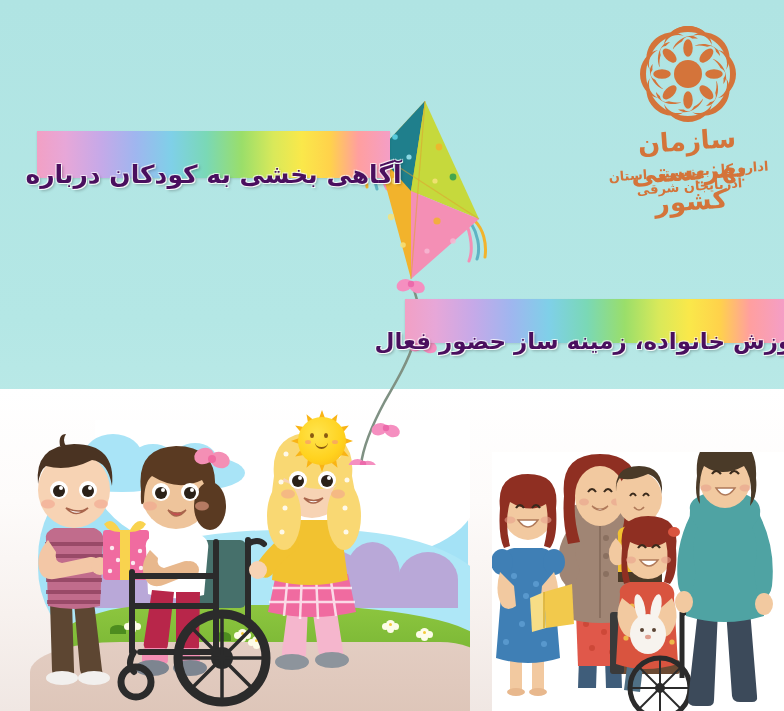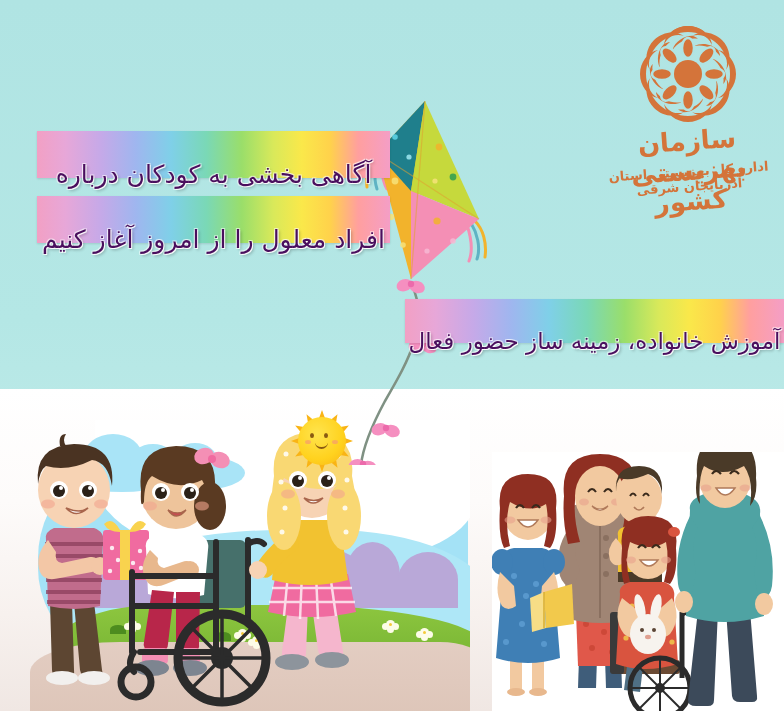--- a/index.html
+++ b/index.html
@@ -107,21 +107,21 @@
     position:absolute;display:flex;align-items:center;justify-content:center;
     direction:rtl;
     background:linear-gradient(90deg,
       #f2a0c4 0%, #e7a7d8 8%, #c6a9e8 18%, #9fb6ef 28%,
       #7fd0e8 38%, #7ad8b6 48%, #9ade6a 58%, #d9e95a 67%,
       #fae84a 75%, #ffd24b 83%, #ff9f9f 91%, #f49ec6 100%);
     box-shadow:0 1px 2px rgba(0,0,0,.12);
   }
   .banner span{
     color:#4a0f5e;
-    font-weight:normal;
+    font-weight:bold;
     white-space:nowrap;
     text-shadow:
       1px 1px 0 rgba(255,255,255,.9),
       -1px -1px 0 rgba(255,255,255,.55),
       1px -1px 0 rgba(255,255,255,.55),
       -1px 1px 0 rgba(255,255,255,.55),
       2px 2px 3px rgba(0,0,0,.25);
     font-family:"DejaVu Sans","Liberation Sans",sans-serif;
     margin-top:40px;
   }
@@ -737,20 +737,17 @@
         </g>
       </g>
     </svg>
     <div class="logo-line1">سازمان بهزیستی کشور</div>
     <div class="logo-line2">اداره کل بهزیستی استان آذربایجان شرقی</div>
   </div>
 
   <div class="banner" id="banner1">
     <span>آگاهی بخشی به کودکان درباره</span>
   </div>
-  <div class="banner" id="banner2">
-    <span>افراد معلول را از امروز آغاز کنیم</span>
-  </div>
   <div class="banner" id="banner3">
     <span>آموزش خانواده، زمینه ساز حضور فعال</span>
   </div>
 
 </div>
 
 </body></html>

